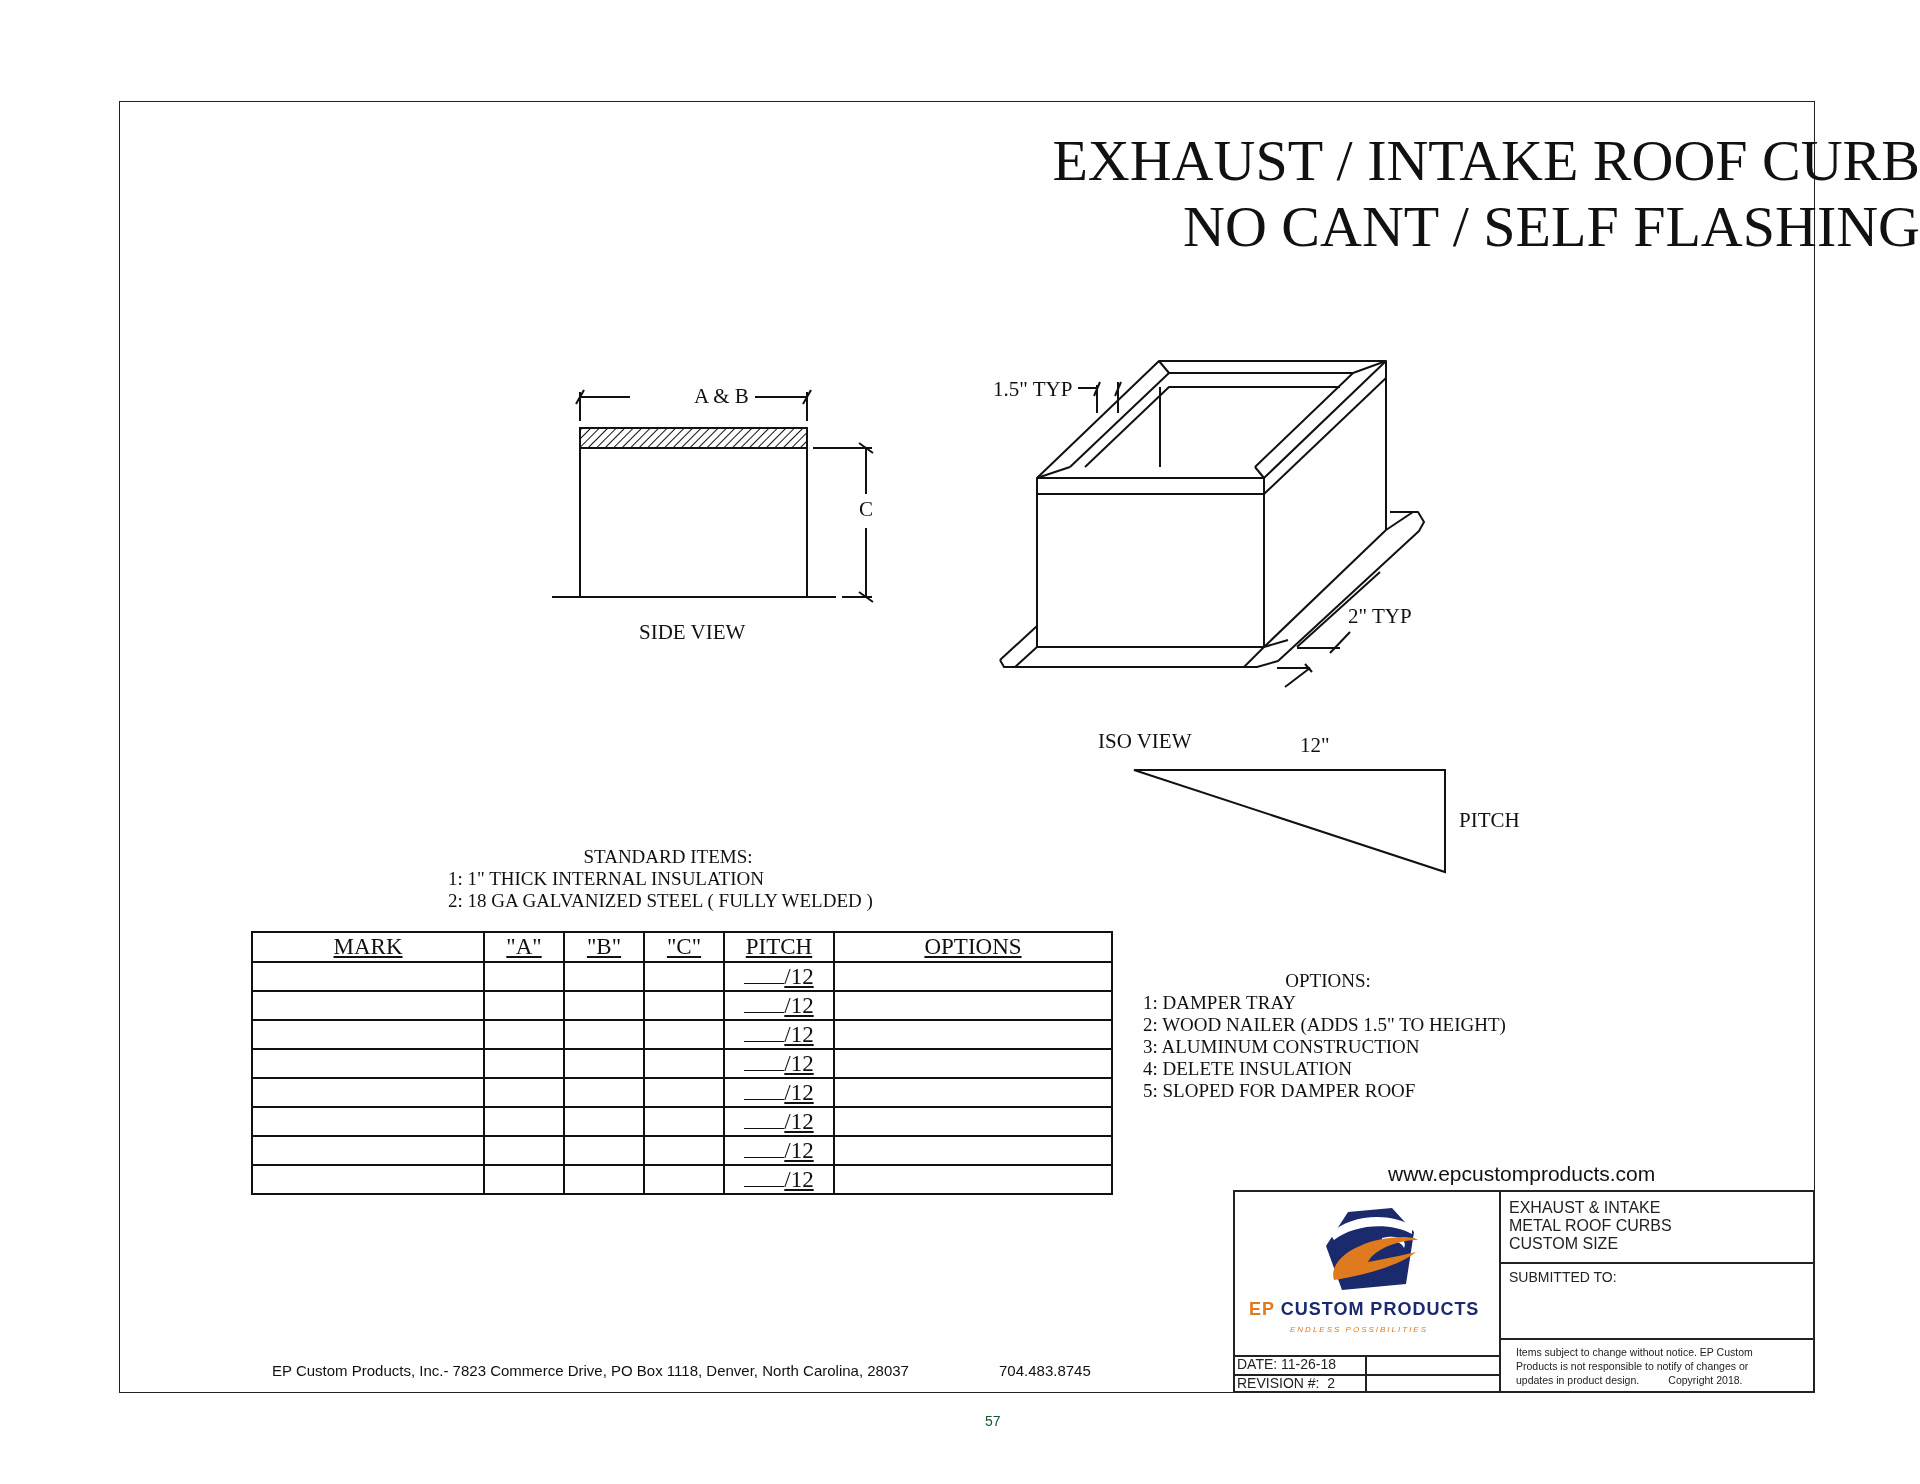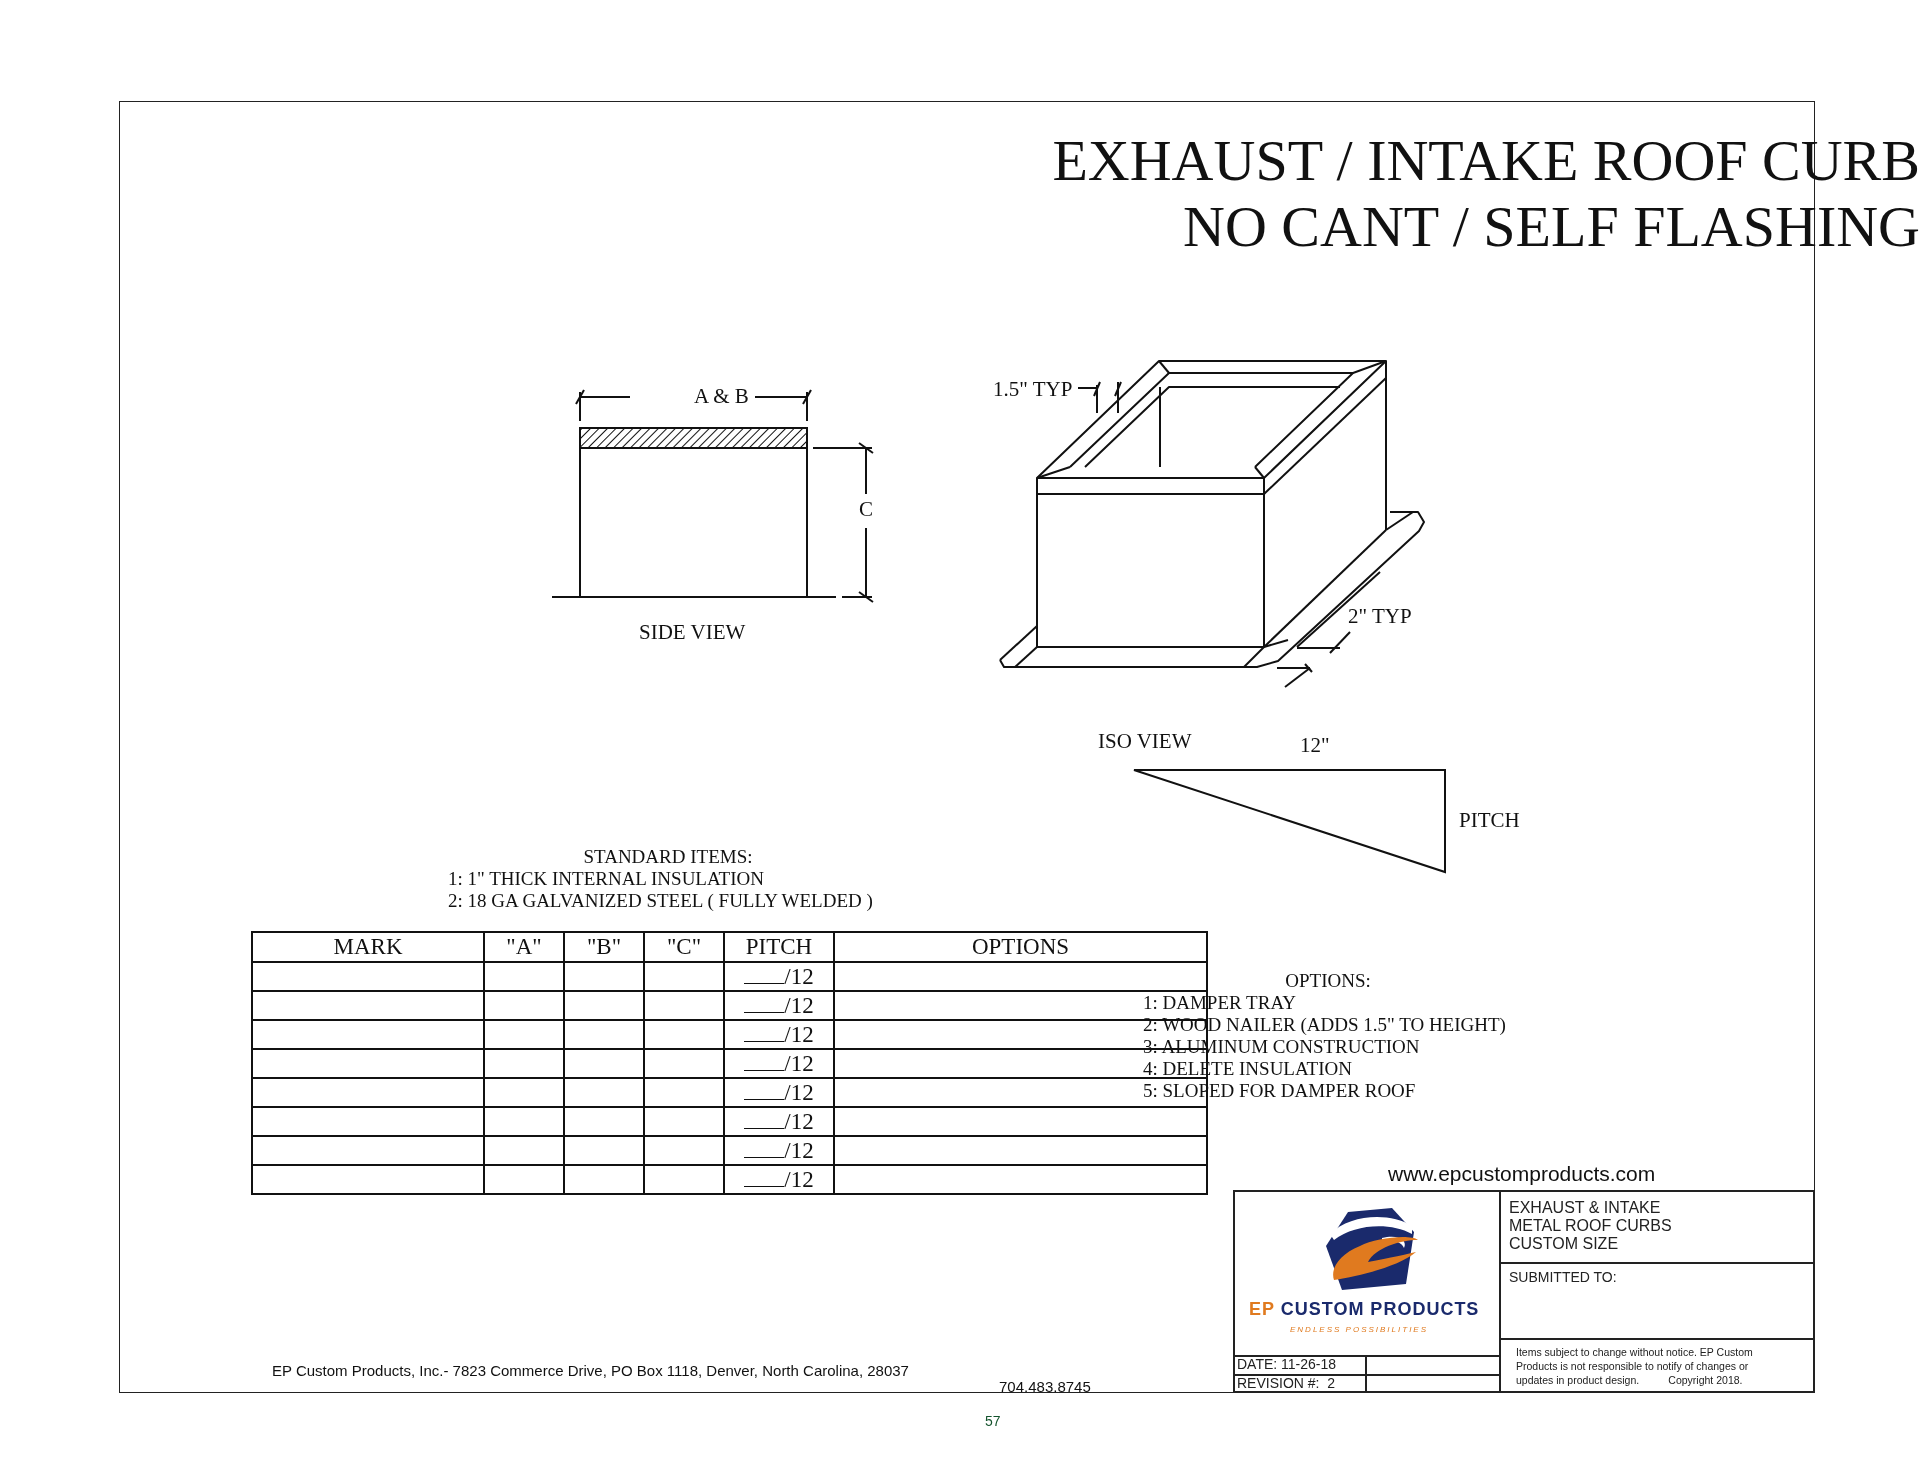--- a/index.html
+++ b/index.html
@@ -2,21 +2,21 @@
 <html><head>
   <meta charset="utf-8">
   <style>
     html, body { margin: 0; padding: 0; background: #ffffff; }
     body { width: 1920px; height: 1484px; position: relative; overflow: hidden; font-family: "Liberation Serif", serif; color: #111; }
     .abs { position: absolute; }
     .frame { position: absolute; left: 119px; top: 101px; width: 1696px; height: 1292px; border: 1.5px solid #222; box-sizing: border-box; }
     .title { position: absolute; left: 0; width: 1920px; text-align: right; font-family: "Liberation Serif", serif; font-size: 58px; line-height: 66px; color: #111; }
     svg.drawing { position: absolute; left: 0; top: 0; }
     .label { position: absolute; font-family: "Liberation Serif", serif; font-size: 21px; color: #111; white-space: nowrap; }
-    table.schedule { position: absolute; left: 251px; top: 931px; width: 957px; border-collapse: collapse; font-family: "Liberation Serif", serif; }
+    table.schedule { position: absolute; left: 251px; top: 931px; width: 862px; border-collapse: collapse; font-family: "Liberation Serif", serif; text-decoration: underline; }
     table.schedule th, table.schedule td { border: 2px solid #111; height: 27px; padding: 0; text-align: center; font-size: 23px; font-weight: normal; color: #111; }
     table.schedule th { height: 28px; }
     .blank { display: inline-block; width: 40px; border-bottom: 1px solid #111; height: 20px; vertical-align: baseline; }
     .std { position: absolute; left: 448px; top: 846px; font-size: 19px; line-height: 22px; }
     .std .head { text-align: center; width: 440px; }
     .opt { position: absolute; left: 1143px; top: 970px; font-size: 19px; line-height: 22px; }
     .opt .head { text-align: center; width: 370px; }
     .tb { position: absolute; border-color: #222; border-style: solid; box-sizing: border-box; }
     .tbtext { position: absolute; font-family: "Liberation Sans", sans-serif; color: #222; white-space: nowrap; }
   </style>
@@ -248,14 +248,14 @@
 <div class="tbtext" style="left:1509px; top:1269px; font-size:14px;">SUBMITTED TO:</div>
 <div class="tbtext" style="left:1516px; top:1345px; font-size:10.5px; line-height:14px;">
   <div>Items subject to change without notice. EP Custom</div>
   <div>Products is not responsible to notify of changes or</div>
   <div style="white-space:pre;">updates in product design.          Copyright 2018.</div>
 </div>
 <div class="tbtext" style="left:1237px; top:1356px; font-size:14px;">DATE: 11-26-18</div>
 <div class="tbtext" style="left:1237px; top:1375px; font-size:14px; white-space:pre;">REVISION #:  2</div>
 
 <div class="tbtext" style="left:272px; top:1362px; font-size:15px; color:#111;">EP Custom Products, Inc.- 7823 Commerce Drive, PO Box 1118, Denver, North Carolina, 28037</div>
-<div class="tbtext" style="left:999px; top:1362px; font-size:15px; color:#111;margin-top:16px;">704.483.8745</div>
+<div class="tbtext" style="left:999px; top:1362px; font-size:15px; color:#111;">704.483.8745</div>
 <div class="tbtext" style="left:985px; top:1413px; font-size:14px; color:#14532d;">57</div>
 
 </body></html>

